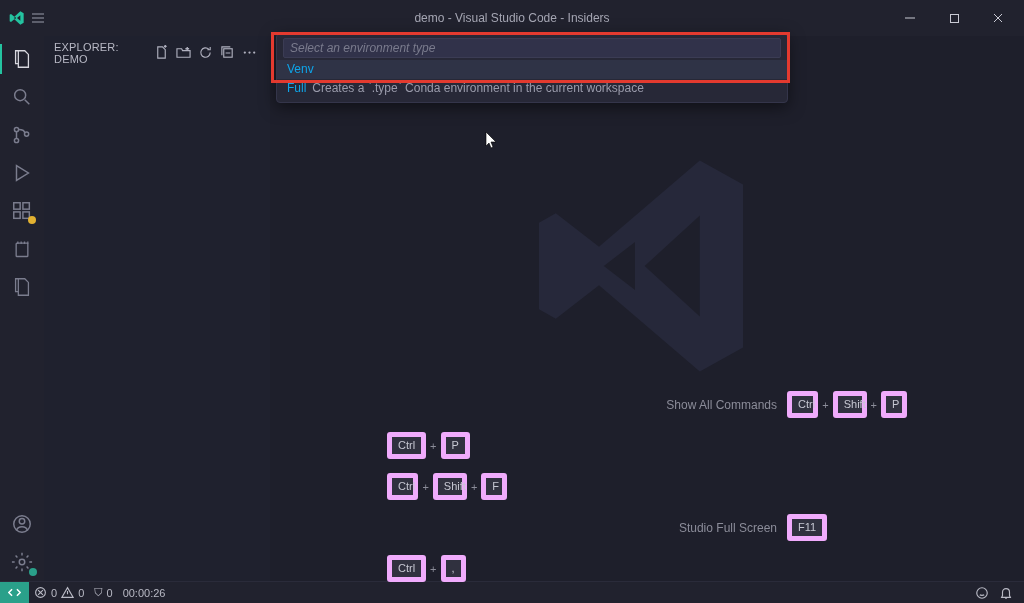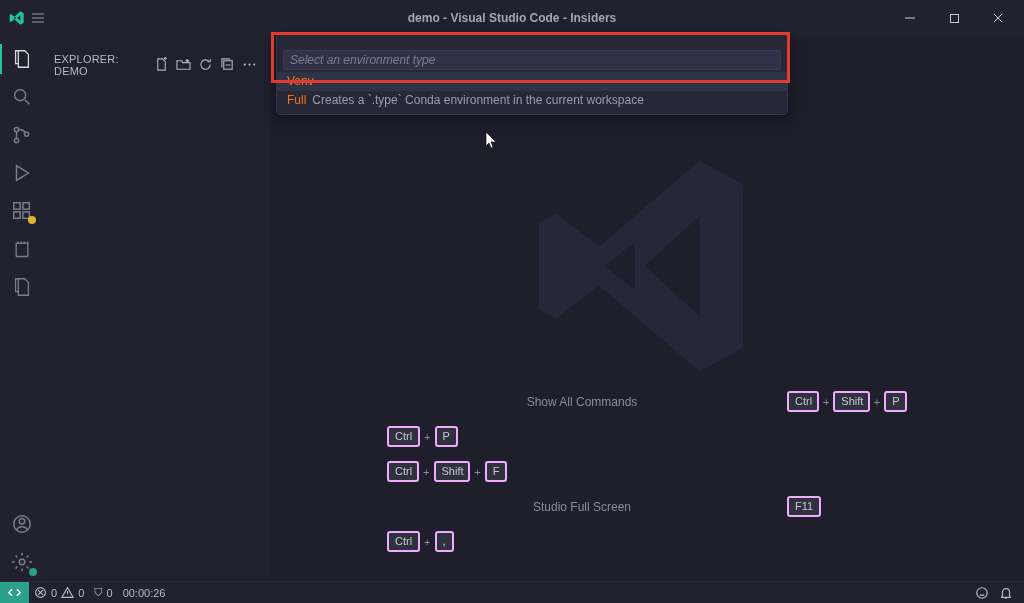--- a/index.html
+++ b/index.html
@@ -1,51 +1,51 @@
 <!DOCTYPE html>
 <html><head>
 <meta charset="utf-8">
 <style>
   * { box-sizing: border-box; margin: 0; padding: 0; }
   html, body { width: 1024px; height: 603px; overflow: hidden; font-family: "Segoe UI", Arial, sans-serif; background:#1e1f2b; color:#cccccc; }
   
-  .titlebar { height: 29px; background:#21222e; display:flex; align-items:center; padding:18px 4px; color:#a5a6b3; font-size:12px;font-weight:bold; }
+  .titlebar { height: 29px; background:#21222e; display:flex; align-items:center; padding:18px 4px; color:#a5a6b3; font-size:12px; }
   .titlebar .logo { width:26px; display:flex; align-items:center; justify-content:center; }
   .titlebar .spacer { flex:1; }
   .titlebar .title { position:absolute; left:0; right:0; text-align:center; pointer-events:none; }
   .titlebar .winbtn { width:44px; height:29px; display:flex; align-items:center; justify-content:center; color:#a5a6b3;}
   
   .body { display:flex; height: 545px; }
   .activitybar { width:44px; background:#21222e; display:flex; flex-direction:column; align-items:center; padding-top:4px; }
   .activitybar .aitem { width:44px; height:38px; display:flex; align-items:center; justify-content:center; color:#7b7d8e; position:relative; }
   .activitybar .aitem.active { color:#d7d7de; }
   .activitybar .aitem.active::before { content:""; position:absolute; left:0; top:4px; bottom:4px; width:2px; background:#24c3a0; }
   .activitybar .spacer { flex:1; }
   .badge-dot { position:absolute; width:8px; height:8px; border-radius:50%; background:#e2b131; right:8px; bottom:6px; }
   .sidebar { width:226px; background:#1f212e; display:flex; flex-direction:column; }
-  .sidebar-header { height:33px; display:flex; align-items:center; padding:0 10px; color:#b8b9c5; font-size:11px; letter-spacing:.2px;margin-top:12px; }
+  .sidebar-header { height:33px; display:flex; align-items:center; padding:0 10px; color:#b8b9c5; font-size:11px; letter-spacing:.2px; }
   .sidebar-header .label { flex:1; }
   .sidebar-header .ticon { width:22px; height:22px; display:flex; align-items:center; justify-content:center; color:#b0b1bf; }
   .editor { flex:1; background:#1e1f2b; position:relative; }
   
   .watermark { position:absolute; left:50%; top:110px; transform:translateX(-50%); }
   .shortcut-list { position:absolute; left:0; right:0; top:355px; display:flex; flex-direction:column; gap:14px; align-items:center; color:#8b8c99; font-size:12px; }
   .shortcut-row { display:flex; align-items:center; gap:10px; width:520px;}
-  .shortcut-row .lbl { flex:1; text-align:center; }
+  .shortcut-row .lbl { flex:1; text-align:right; }
   .keys { display:flex; align-items:center; gap:4px;  width:120px;}
-  .key { background:#30313f; border:2px solid #f0abfc; border-radius:3px; padding:1px 6px; font-size:11px; color:#c7c8d3; line-height:15px; min-width:16px; text-align:center;}
+  .key { background:#30313f; border:5px solid #f0abfc; border-radius:3px; padding:1px 6px; font-size:11px; color:#c7c8d3; line-height:15px; min-width:16px; text-align:center;}
   .plus { color:#8b8c99; font-size:11px; }
   
   .quickinput { position:absolute; top:33px; left:276px; width:512px; background:#272837; border:1px solid #34354a; border-radius:4px; box-shadow:0 4px 16px rgba(0,0,0,.5); z-index:5; padding-bottom:4px;}
-  .quickinput .qi-input { margin:16px 6px 2px 6px; height:20px; background:#31324a; border:1px solid #3b3c54; border-radius:2px; padding:0 6px; color:#bfbfca; font-size:12px; display:flex; align-items:center;}
+  .quickinput .qi-input { margin:4px 6px 2px 6px; height:20px; background:#31324a; border:1px solid #3b3c54; border-radius:2px; padding:0 6px; color:#bfbfca; font-size:12px; display:flex; align-items:center;}
   .qi-input input { background:transparent; border:none; outline:none; color:#bfbfca; font-size:12px; width:100%; }
   .qi-input input::placeholder { color:#7a7b8d; font-style:italic; }
   .quickinput .qi-item { padding:2px 10px 3px 10px; display:flex; gap:6px; font-size:12px; color:#9a9bab;}
   .quickinput .qi-item.selected { background:#2f3346; }
-  .quickinput .qi-item .name { color:#f97316; }
+  .quickinput .qi-item .name { color:#0ea5e9; }
   
   .redbox { position:absolute; top:32px; left:271px; width:519px; height:51px; border:3px solid #e33a2f; z-index:10; pointer-events:none; }
   
   .statusbar { height:22px; background:#21222e; border-top:1px solid #2a2b3a; display:flex; align-items:center; font-size:11px; color:#b9bac5; padding:0 6px; }
   .statusbar .sitem { display:flex; align-items:center; gap:4px; padding:0 5px; height:22px;}
   .statusbar .sitem.remote { background:#2aa08a; color:#fff; margin-left:-6px; padding:0 8px;}
   .statusbar .spacer { flex:1; }
   
   .cursor { position:absolute; left:485px; top:131px; z-index:20; pointer-events:none; }
   svg { display:block; }

